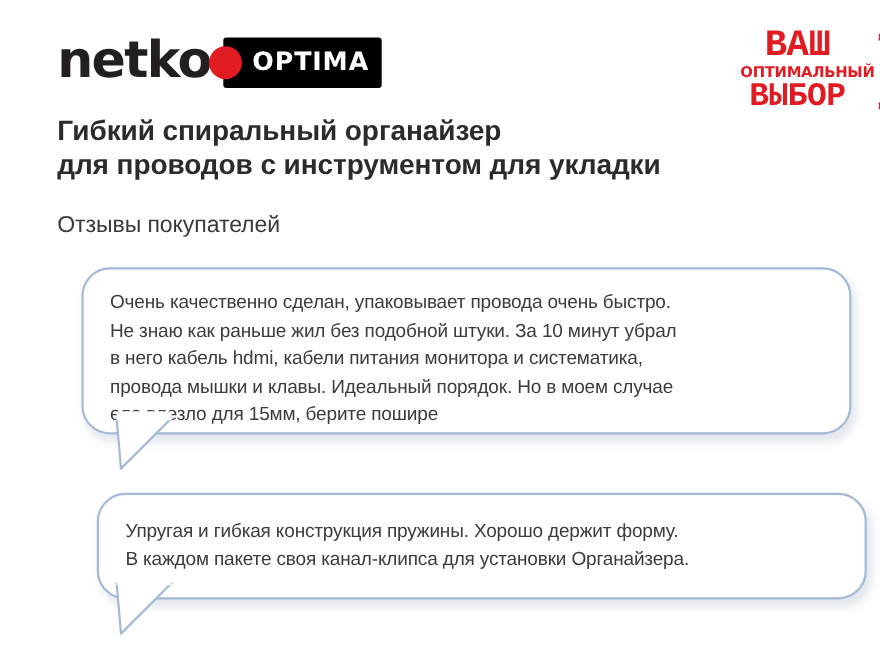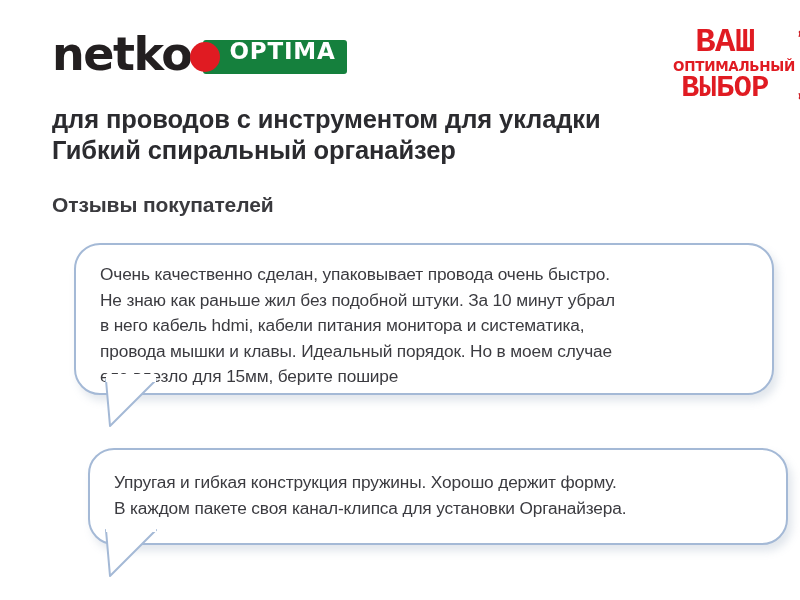--- a/index.html
+++ b/index.html
@@ -58,24 +58,25 @@
     background: #e01b22;
     position: relative;
     z-index: 4;
     margin-left: 1px;
     margin-top: 6px;
   }
   .logo-optima {
     position: relative;
     margin-left: -17px;
     z-index: 2;
-    background: #15803d;
-    height: 34px;
+    background: #000000;
+    height: 46px;
     border-radius: 3px;
     display: flex;
+    align-items: center;
     padding: 0 11px 0 26px;
     margin-top: 6px;
   }
   .logo-optima span {
     font-family: "DejaVu Sans", sans-serif;
     font-weight: 700;
     font-size: 23px;
     letter-spacing: 0.8px;
     color: #ffffff;
     line-height: 1;
@@ -141,21 +142,21 @@
     color: #2b2b2f;
     letter-spacing: -0.1px;
   }
   .title-line { display: block; white-space: nowrap; }
 
   .subtitle {
     position: absolute;
     left: 52px;
     top: 192px;
     font-family: "Liberation Sans", sans-serif;
-    font-weight: 700;
+    font-weight: 400;
     font-size: 21px;
     line-height: 26px;
     color: #3a3a3e;
     letter-spacing: -0.1px;
   }
 
   
   .bubbles {
     position: absolute;
     left: 16px;
@@ -240,22 +241,22 @@
       </div>
       <svg class="choice-arc" width="36" height="82" viewBox="0 0 36 82">
         <path d="M6 8 Q30 41 6 74" fill="none" stroke="#cf2027" stroke-width="2.6" stroke-linecap="round"></path>
         <path d="M6 6 L13 11 L4.5 13 Z" fill="#cf2027"></path>
         <path d="M6 76 L13 71 L4.5 69 Z" fill="#cf2027"></path>
       </svg>
     </div>
   </div>
 
   <div class="title">
+    <span class="title-line">Гибкий спиральный органайзер</span>
     <span class="title-line">для проводов с инструментом для укладки</span>
-    <span class="title-line">Гибкий спиральный органайзер</span>
   </div>
 
   <div class="subtitle">Отзывы покупателей</div>
 
   <div class="bubbles">
 
     <div class="bubble" id="bubble-1">
       <div class="bubble-text">Очень качественно сделан, упаковывает провода очень быстро.
 Не знаю как раньше жил без подобной штуки. За 10 минут убрал
 в него кабель hdmi, кабели питания монитора и систематика,

